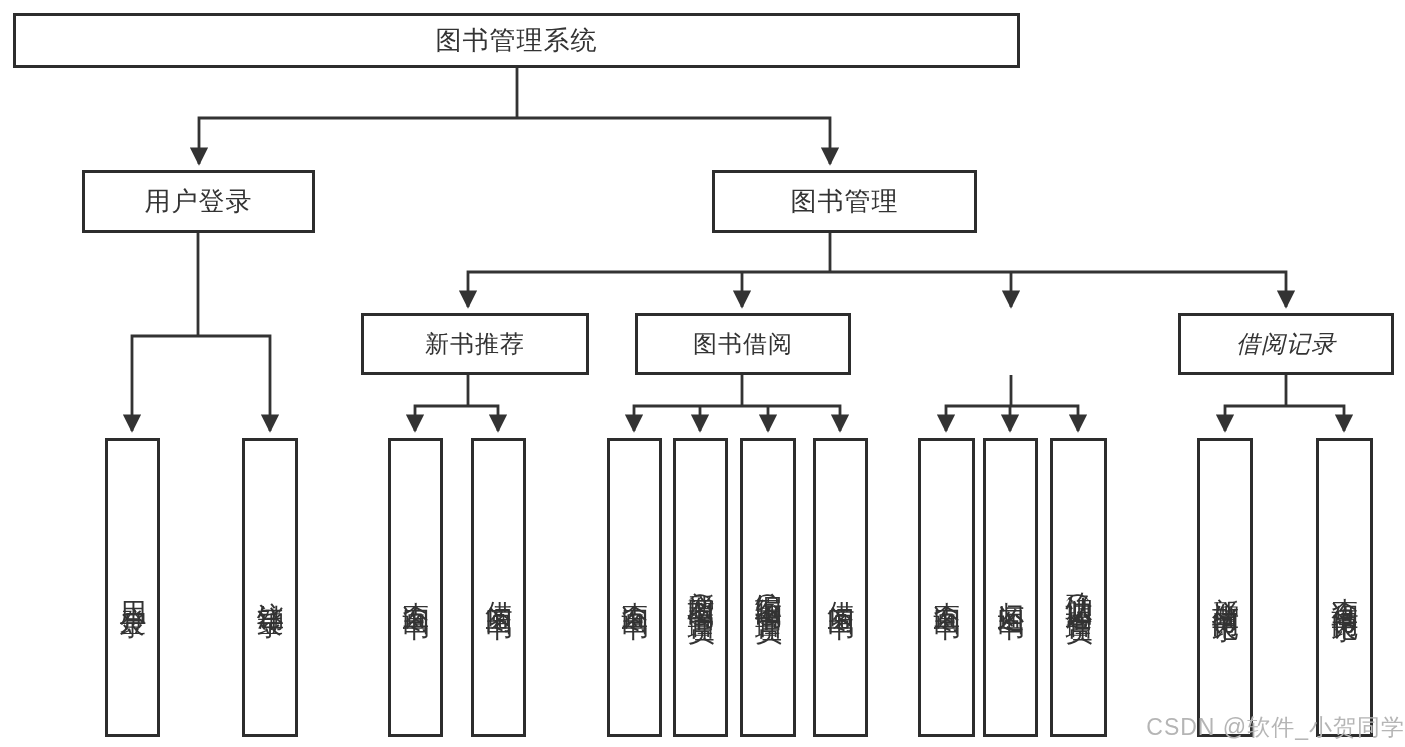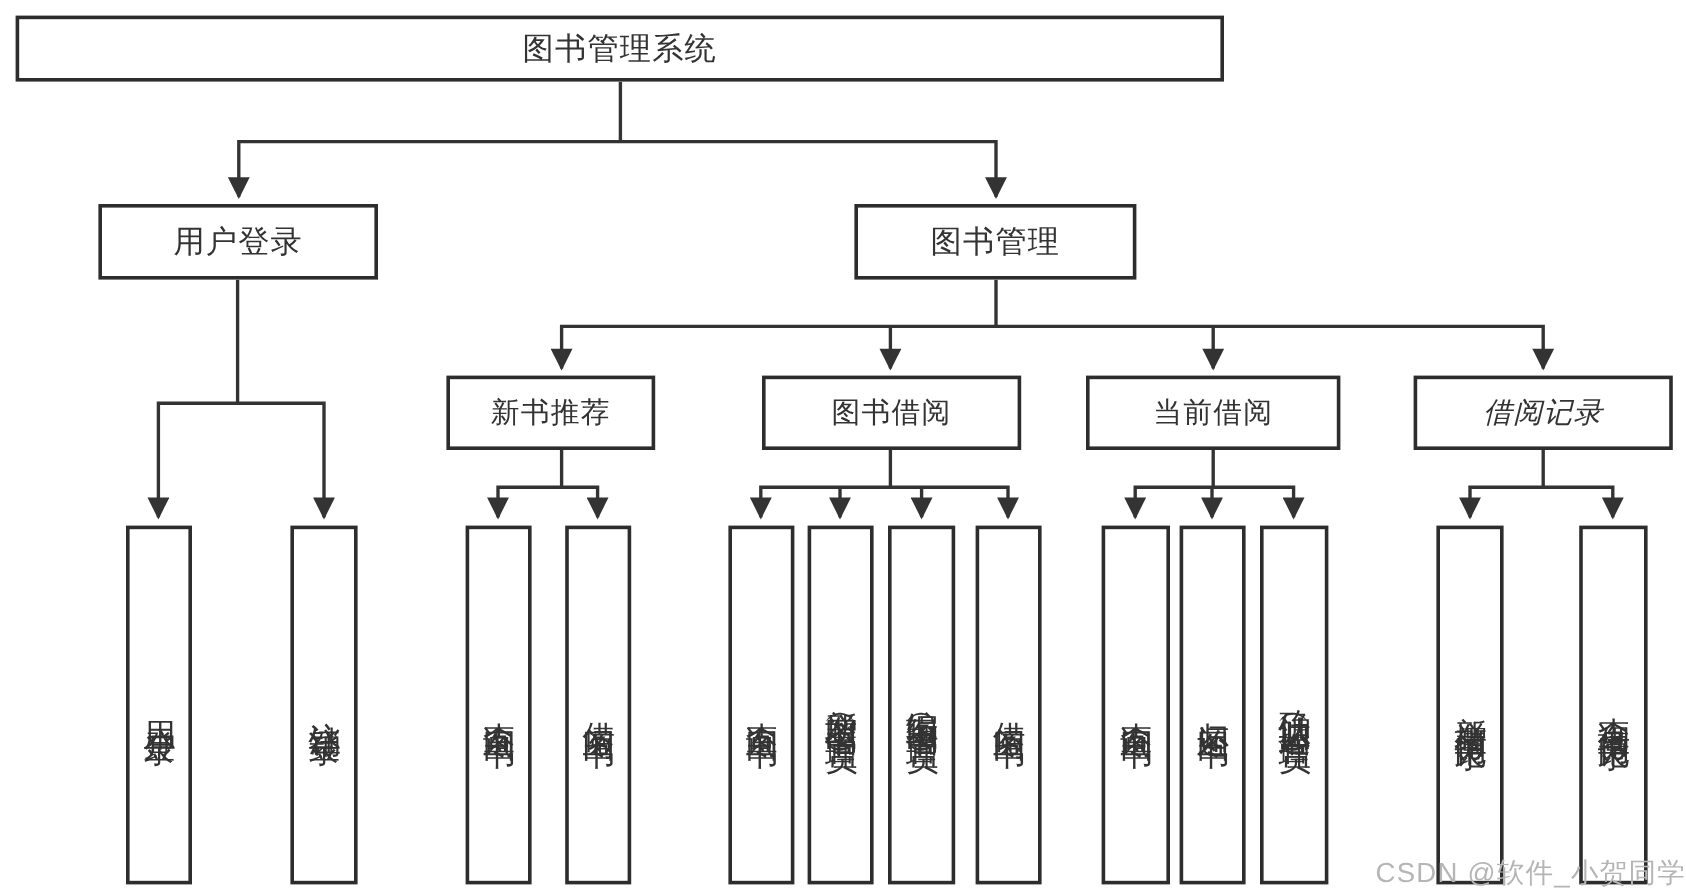--- a/index.html
+++ b/index.html
@@ -79,32 +79,29 @@
     <path d="M1225 431 V406 H1344 V431" marker-start="url(#arrow)" marker-end="url(#arrow)"></path>
   </svg>
 
   <div class="node hnode" style="left:13px; top:13px; width:1007px; height:55px;">
     <span>图书管理系统</span>
   </div>
 
   <div class="node hnode" style="left:82px; top:170px; width:233px; height:63px;">
     <span>用户登录</span>
   </div>
-  <div class="node hnode" style="left:712px; top:170px; width:235px; height:63px;">
+  <div class="node hnode" style="left:712px; top:170px; width:265px; height:63px;">
     <span>图书管理</span>
   </div>
 
-  <div class="node hnode l3" style="left:372px; top:313px; width:174px; height:62px;">
+  <div class="node hnode l3" style="left:361px; top:313px; width:228px; height:62px;">
     <span>新书推荐</span>
   </div>
   <div class="node hnode l3" style="left:635px; top:313px; width:216px; height:62px;">
     <span>图书借阅</span>
-  </div>
-  <div class="node hnode l3" style="left:905px; top:313px; width:212px; height:62px;">
-    <span>当前借阅</span>
   </div>
   <div class="node hnode l3" style="left:1178px; top:313px; width:216px; height:62px;font-style:italic;">
     <span>借阅记录</span>
   </div>
 
   <div class="node vnode" style="left:105px; top:438px; width:55px; height:299px;">
     <span>用户登录</span>
   </div>
   <div class="node vnode" style="left:242px; top:438px; width:56px; height:299px;">
     <span>注销登录</span>

